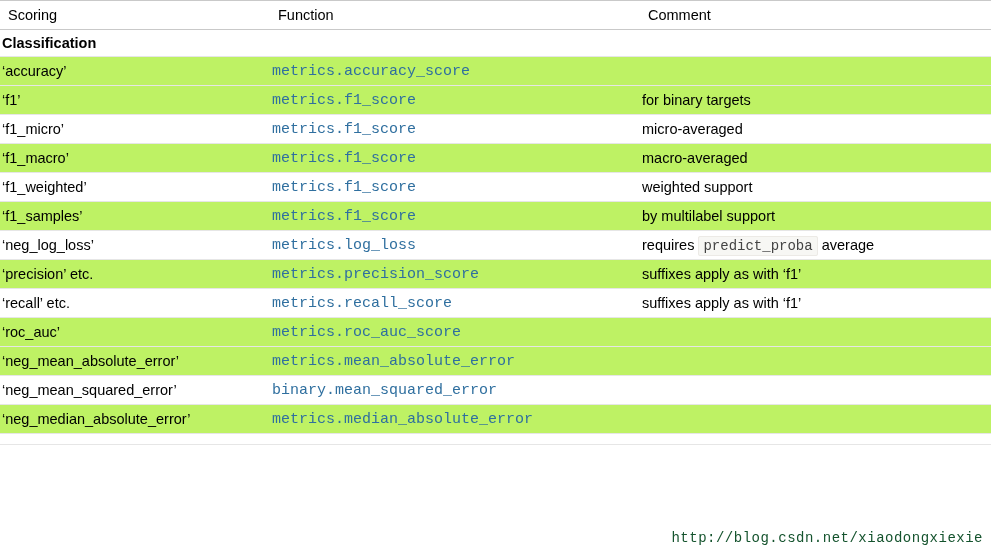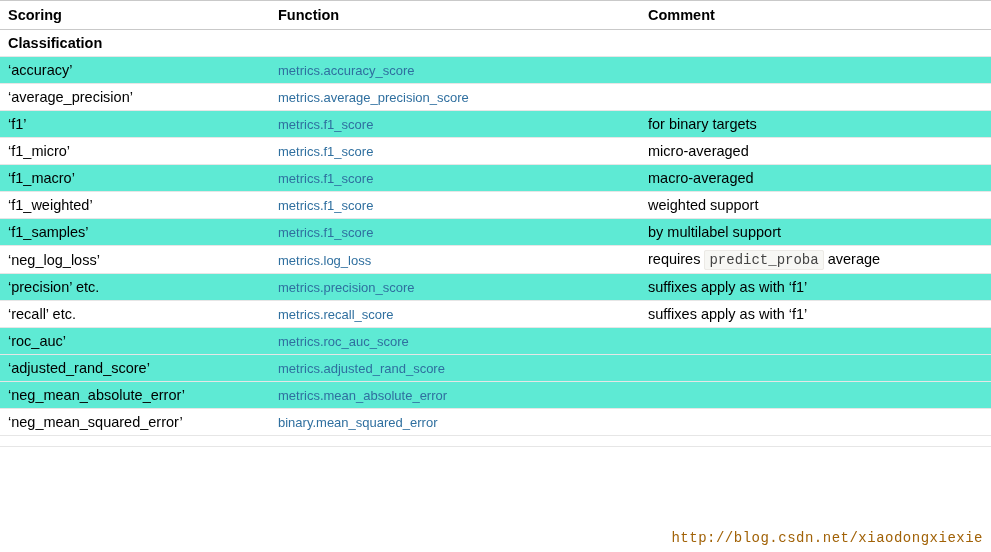--- a/index.html
+++ b/index.html
@@ -11,66 +11,66 @@
     background: #ffffff;
     width: 991px;
   }
   table {
     width: 100%;
     border-collapse: collapse;
     border-spacing: 0;
   }
   th {
     text-align: left;
-    font-weight: bold;
+    font-weight: normal;
     padding: 6px 8px;
     border-top: 1px solid #c9c9c9;
     border-bottom: 1px solid #c9c9c9;
     background: #ffffff;
   }
   td {
-    padding: 5px 8px;
+    padding: 5px 2px;
     border-bottom: 1px solid #e6e6e6;
     vertical-align: middle;
   }
   tr.section-row td {
     font-weight: bold;
     background: #ffffff;
   }
   tr.odd td {
-    background: #5eead4;
+    background: #bef264;
   }
   tr.even td {
     background: #ffffff;
   }
   .col-scoring { width: 270px; }
   .col-function { width: 370px; }
   .col-comment { width: auto; }
   .scoring-label { }
   .func-link {
-    font-family: Liberation Sans, sans-serif;
+    font-family: Liberation Mono, monospace;
     color: #2f6f9f;
-    font-size: 13px;
+    font-size: 15px;
   }
   .comment-text { }
   .inline-code {
     font-family: "Courier New", Courier, monospace;
     background: #f7f7f4;
     padding: 1px 4px;
     border-radius: 2px;
     border: 1px solid #eceae6;
     font-size: 14px;
     color: #444;
     margin-top: 28px;
   }
   .watermark {
     position: fixed;
     right: 8px;
     bottom: 6px;
-    color: #a16207;
+    color: #14532d;
     font-family: "Courier New", Courier, monospace;
     font-size: 14px;
     letter-spacing: 0.5px;
     pointer-events: none;
   }
 </style>
 </head>
 <body>
 
 <table>
@@ -81,25 +81,20 @@
       <th class="col-comment">Comment</th>
     </tr>
   </thead>
   <tbody id="tbody">
       <tr class="section-row even">
         <td colspan="3">Classification</td>
       </tr>
       <tr class="odd">
         <td class="col-scoring"><span class="scoring-label">‘accuracy’</span></td>
         <td class="col-function"><span class="func-link">metrics.accuracy_score</span></td>
-        <td class="col-comment"><span class="comment-text"></span></td>
-      </tr>
-      <tr class="even">
-        <td class="col-scoring"><span class="scoring-label">‘average_precision’</span></td>
-        <td class="col-function"><span class="func-link">metrics.average_precision_score</span></td>
         <td class="col-comment"><span class="comment-text"></span></td>
       </tr>
       <tr class="odd">
         <td class="col-scoring"><span class="scoring-label">‘f1’</span></td>
         <td class="col-function"><span class="func-link">metrics.f1_score</span></td>
         <td class="col-comment"><span class="comment-text">for binary targets</span></td>
       </tr>
       <tr class="even">
         <td class="col-scoring"><span class="scoring-label">‘f1_micro’</span></td>
         <td class="col-function"><span class="func-link">metrics.f1_score</span></td>
@@ -134,32 +129,32 @@
         <td class="col-scoring"><span class="scoring-label">‘recall’ etc.</span></td>
         <td class="col-function"><span class="func-link">metrics.recall_score</span></td>
         <td class="col-comment"><span class="comment-text">suffixes apply as with ‘f1’</span></td>
       </tr>
       <tr class="odd">
         <td class="col-scoring"><span class="scoring-label">‘roc_auc’</span></td>
         <td class="col-function"><span class="func-link">metrics.roc_auc_score</span></td>
         <td class="col-comment"><span class="comment-text"></span></td>
       </tr>
       <tr class="odd">
-        <td class="col-scoring"><span class="scoring-label">‘adjusted_rand_score’</span></td>
-        <td class="col-function"><span class="func-link">metrics.adjusted_rand_score</span></td>
-        <td class="col-comment"><span class="comment-text"></span></td>
-      </tr>
-      <tr class="odd">
         <td class="col-scoring"><span class="scoring-label">‘neg_mean_absolute_error’</span></td>
         <td class="col-function"><span class="func-link">metrics.mean_absolute_error</span></td>
         <td class="col-comment"><span class="comment-text"></span></td>
       </tr>
       <tr class="even">
         <td class="col-scoring"><span class="scoring-label">‘neg_mean_squared_error’</span></td>
         <td class="col-function"><span class="func-link">binary.mean_squared_error</span></td>
+        <td class="col-comment"><span class="comment-text"></span></td>
+      </tr>
+      <tr class="odd">
+        <td class="col-scoring"><span class="scoring-label">‘neg_median_absolute_error’</span></td>
+        <td class="col-function"><span class="func-link">metrics.median_absolute_error</span></td>
         <td class="col-comment"><span class="comment-text"></span></td>
       </tr>
       <tr class="even">
         <td class="col-scoring"></td>
         <td class="col-function"></td>
         <td class="col-comment"><span class="comment-text"></span></td>
       </tr>
     </tbody>
 </table>
 

